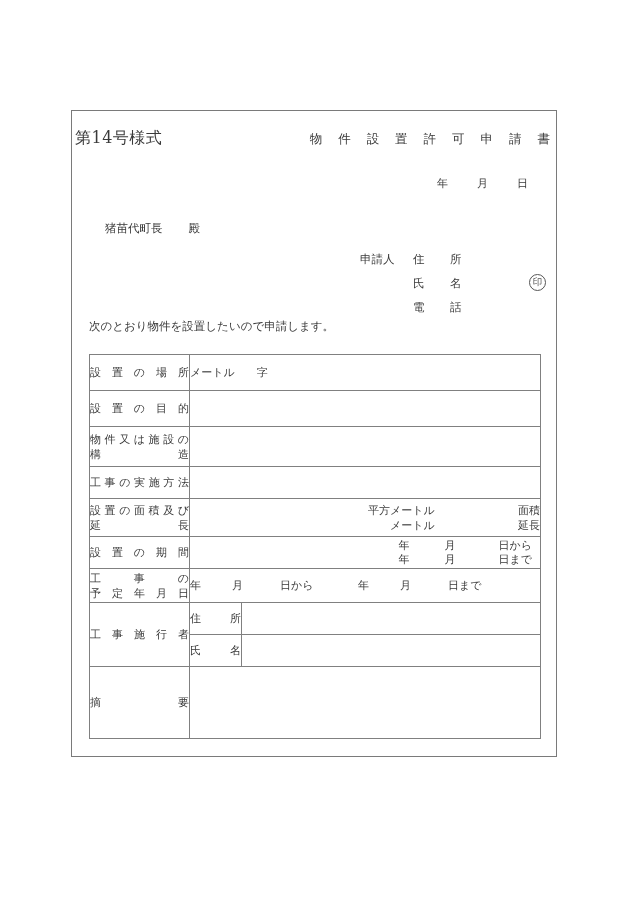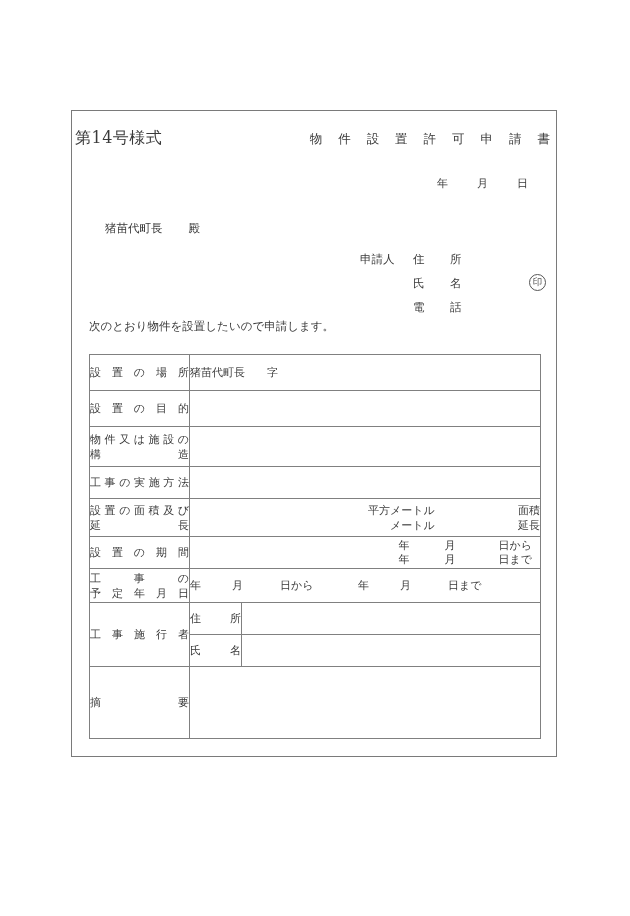--- a/index.html
+++ b/index.html
@@ -248,21 +248,21 @@
     <colgroup>
       <col style="width:100px">
       <col style="width:52px">
       <col>
     </colgroup>
     <tbody>
       <tr class="r-place">
         <td class="lbl">
             <span class="lbl-spread">設 置 の 場 所</span>
           </td>
-        <td class="val" colspan="2">猪苗代町長　　字</td>
+        <td class="val" colspan="2">メートル　　字</td>
       </tr>
 
       <tr class="r-purpose">
         <td class="lbl">
             <span class="lbl-spread">設 置 の 目 的</span>
           </td>
         <td class="val" colspan="2"></td>
       </tr>
 
       <tr class="r-struct">

